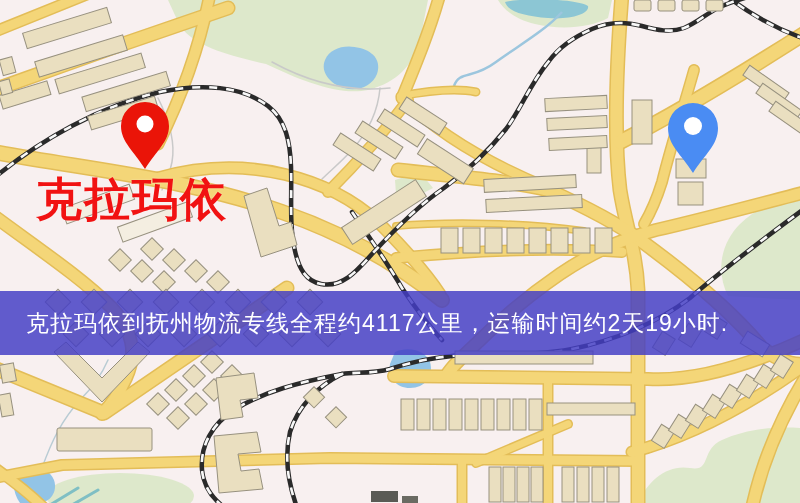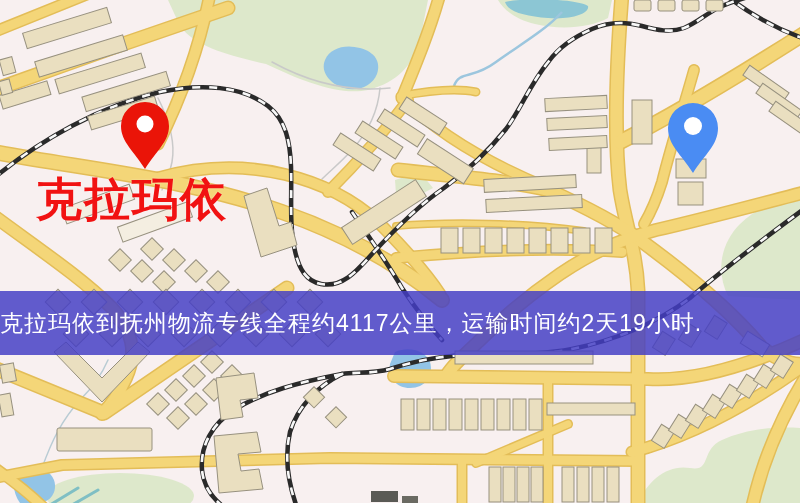--- a/index.html
+++ b/index.html
@@ -5,21 +5,21 @@
   html,body{margin:0;padding:0;background:#ddd;}
   #stage{position:relative;width:800px;height:503px;overflow:hidden;
          font-family:"Liberation Sans",sans-serif;background:#f8f0f0;}
   #map-svg{position:absolute;left:0;top:0;}
   .city-label{position:absolute;font-weight:700;font-size:46px;line-height:1;
               white-space:nowrap;text-shadow:0 0 2px rgba(255,255,255,.45);}
   #origin-label{left:36px;top:176px;letter-spacing:2px;text-align:right;}
   #dest-label{left:642px;top:178px;letter-spacing:1px;}
   #route-banner{position:absolute;left:0;top:291px;width:800px;height:64px;
                 display:flex;align-items:center;box-sizing:border-box;
-                font-size:23px;letter-spacing:1px;
+                padding-left:26px;font-size:23px;letter-spacing:1px;
                 color:#fff;white-space:nowrap;text-align:center;}
 </style>
 </head>
 <body>
 
 <div id="stage">
 
 <svg id="map-svg" width="800" height="503" viewBox="0 0 800 503">
 
   <rect x="0" y="0" width="800" height="503" fill="#f8f0f0"></rect>

